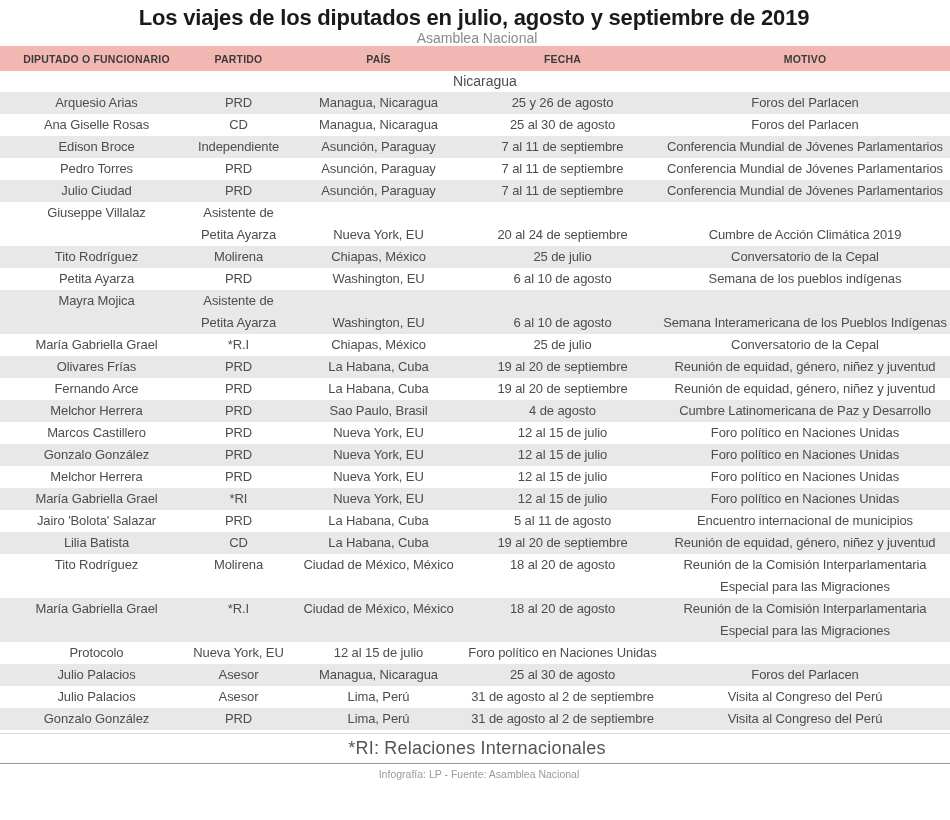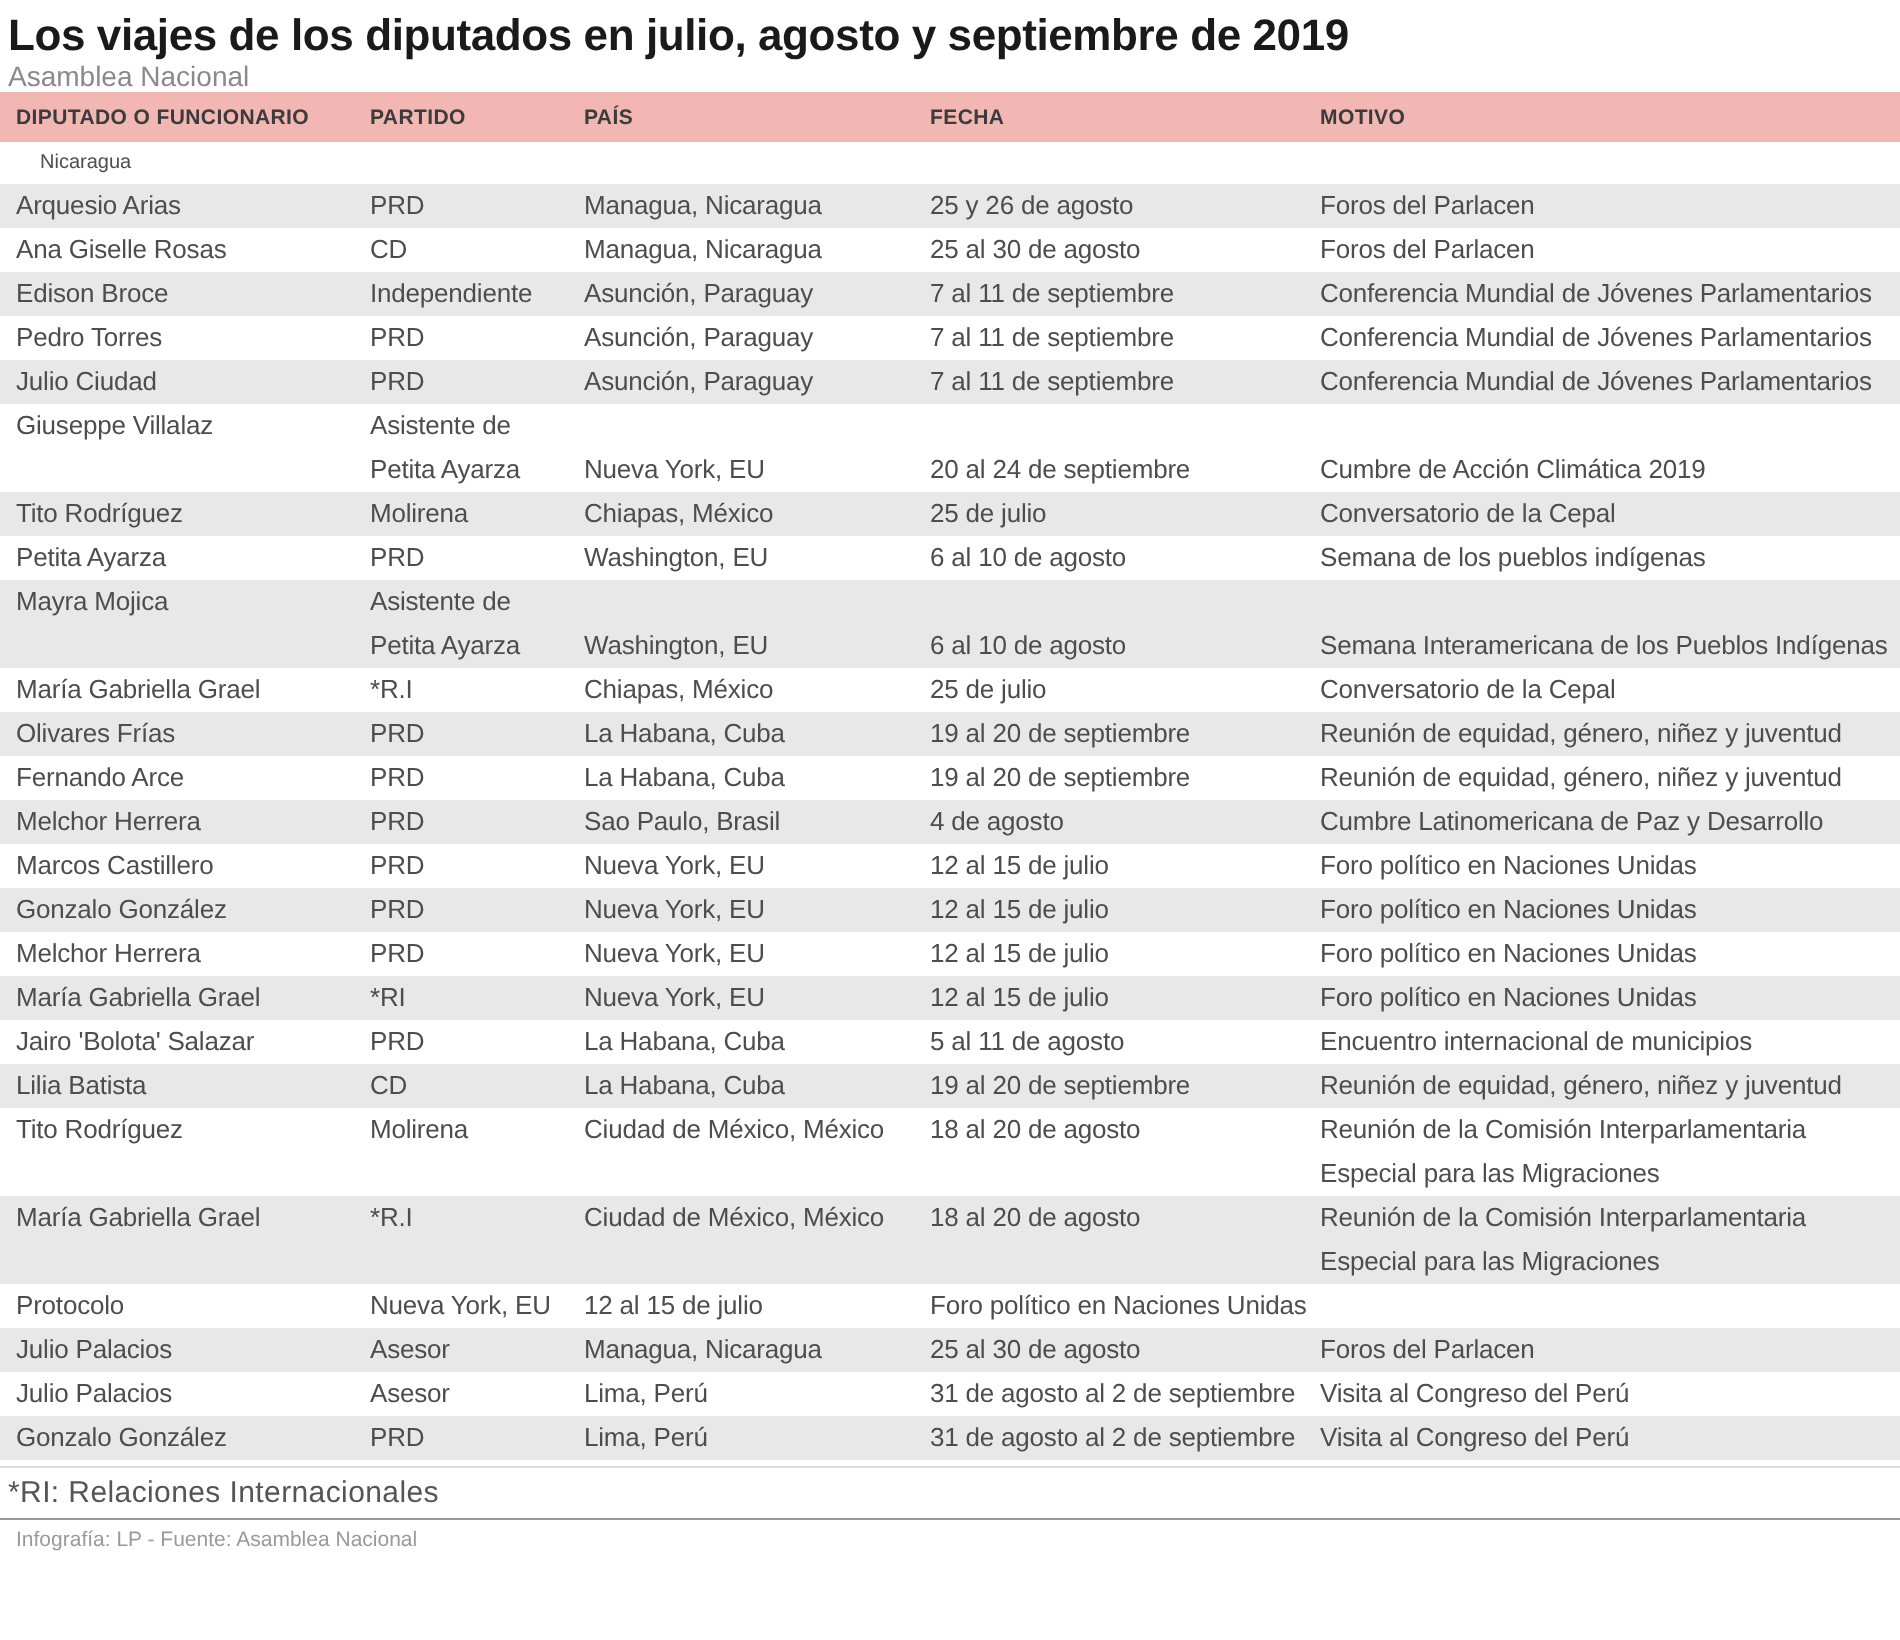--- a/index.html
+++ b/index.html
@@ -7,21 +7,21 @@
     padding: 0;
     background: #ffffff;
   }
   body {
     width: 950px;
     height: 820px;
     overflow: hidden;
     font-family: "Liberation Sans", sans-serif;
     position: relative;
   }
-  .page { width: 950px; }
+  .page { width: 950px; text-align: center; }
 
   .title {
     padding: 6px 6px 0 4px;
     font-size: 22px;
     line-height: 24px;
     font-weight: 700;
     letter-spacing: -0.2px;
     color: var(--title, #1a1a1a);
   }
   .subtitle {
@@ -40,21 +40,21 @@
     font-size: 10.5px;
     font-weight: 700;
     letter-spacing: 0.2px;
     color: #3b3b3b;
   }
 
   .pre-row-label {
     height: 21px;
     line-height: 21px;
     padding-left: 8px;
-    font-size: 10px;
+    font-size: 14px;
     color: var(--body-text, #4d4d4d);
     margin-left: 12px;
   }
 
   .tbody { width: 950px; }
   .trow {
     display: grid;
     grid-template-columns: 177px 107px 173px 195px 1fr;
     padding-left: 8px;
     font-size: 13px;
@@ -65,21 +65,21 @@
   }
   .trow:nth-child(odd) { background: var(--stripe, #e8e8e8); }
   .cell { white-space: pre-line; }
 
   .footnote-block {
     margin-top: 3px;
     border-top: 1px solid #dcdcdc;
   }
   .footnote {
     padding: 4px 0 4px 4px;
-    font-size: 15px;
+    font-size: 18px;
     letter-spacing: 0.2px;
     color: #555555;
   }
   .bottom-rule {
     border-top: 1px solid #999999;
   }
   .credit {
     padding: 4px 0 4px 8px;
     font-size: 10.5px;
     color: var(--credit, #9a9a9a);

